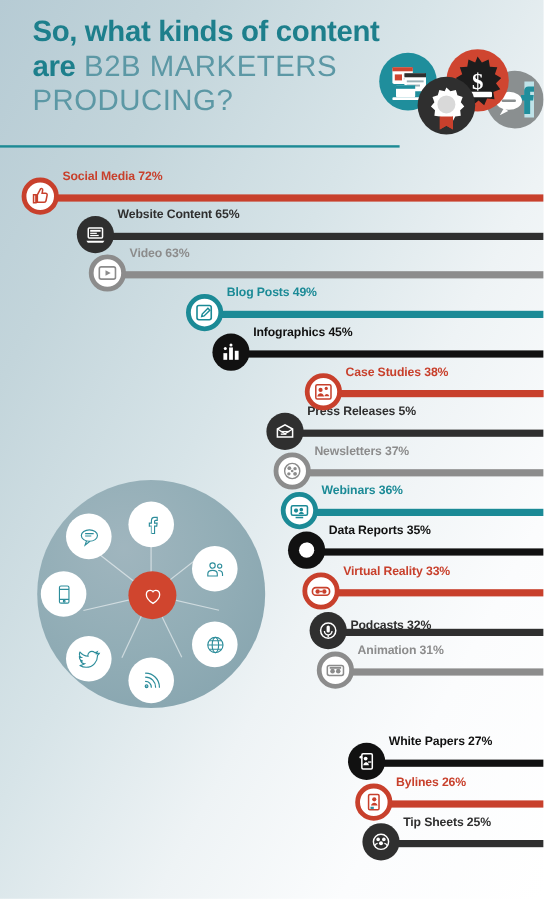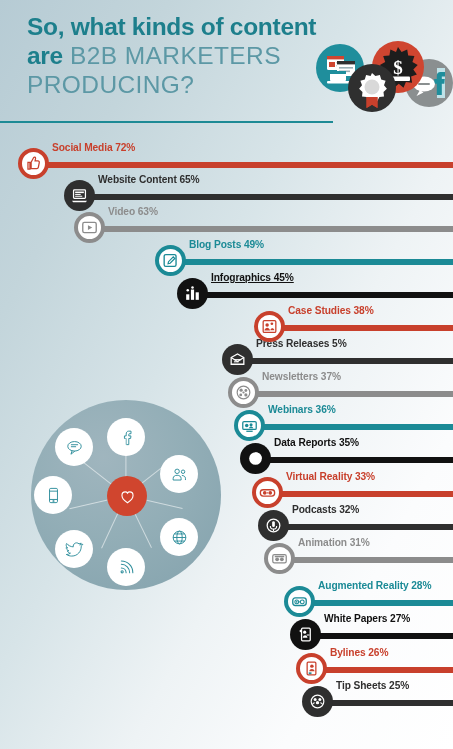--- a/index.html
+++ b/index.html
@@ -222,21 +222,21 @@
         <div class="bar" style="left: 192px; width: 261px; background: rgb(17, 17, 17);"></div>
         <div class="dot" style="left: 177px; background: rgb(17, 17, 17);">
           <svg class="sv" viewBox="0 0 24 24">
             <rect x="4" y="13" width="4" height="7" fill="#ffffff"></rect>
             <rect x="10" y="7" width="4" height="13" fill="#ffffff"></rect>
             <rect x="16" y="10.5" width="4" height="9.5" fill="#ffffff"></rect>
             <circle cx="6" cy="8" r="1.6" fill="#ffffff"></circle>
             <circle cx="12" cy="4.5" r="1.6" fill="#ffffff"></circle>
           </svg>
         </div>
-        <div class="lbl" style="left: 211px; color: rgb(17, 17, 17); text-decoration: underline;">Infographics 45%</div>
+        <div class="lbl" style="left: 211px; color: rgb(17, 17, 17);">Infographics 45%</div>
       </div>
       <div class="row" style="left: 0px; top: 303px; width: 453px; margin-left: 32px;">
         <div class="bar" style="left: 237px; width: 216px; background: rgb(200, 64, 44);"></div>
         <div class="dot ring" style="left: 222px; border-color: rgb(200, 64, 44);">
           <svg class="sv" viewBox="0 0 24 24">
             <rect x="4" y="4.5" width="16" height="15" rx="1.6" fill="none" stroke="#c8402c" stroke-width="1.6"></rect>
             <circle cx="9" cy="10" r="2.2" fill="#c8402c"></circle>
             <circle cx="15" cy="8.5" r="1.7" fill="#c8402c"></circle>
             <path d="M5.5 17c.6-2.3 2.2-3.4 3.6-3.4s3 1.1 3.6 3.4z" fill="#c8402c"></path>
             <path d="M13 16.6c.5-1.6 1.7-2.4 2.6-2.4s2.1.8 2.6 2.4z" fill="#c8402c"></path>
@@ -309,46 +309,33 @@
       <div class="row" style="left: 0px; top: 502px; width: 453px;">
         <div class="bar" style="left: 273px; width: 180px; background: rgb(47, 47, 47);"></div>
         <div class="dot" style="left: 258px; background: rgb(47, 47, 47);">
           <svg class="sv" viewBox="0 0 24 24">
             <circle cx="12" cy="12" r="8" fill="none" stroke="#ffffff" stroke-width="1.6"></circle>
             <rect x="10.3" y="6.5" width="3.4" height="7.5" rx="1.7" fill="#ffffff"></rect>
             <path d="M8 12.5a4 4 0 008 0" fill="none" stroke="#ffffff" stroke-width="1.4"></path>
             <path d="M12 16.5v2.5" stroke="#ffffff" stroke-width="1.4"></path>
           </svg>
         </div>
-        <div class="lbl" style="left: 292px; color: rgb(47, 47, 47);">Podcasts 32%</div>
+        <div class="lbl" style="left: 292px; color: rgb(47, 47, 47); margin-top: 12px;">Podcasts 32%</div>
       </div>
       <div class="row" style="left: 0px; top: 535px; width: 453px;">
         <div class="bar" style="left: 279px; width: 174px; background: rgb(140, 140, 140);"></div>
         <div class="dot ring" style="left: 264px; border-color: rgb(140, 140, 140);">
           <svg class="sv" viewBox="0 0 24 24">
             <rect x="3.5" y="7" width="17" height="10.5" rx="2" fill="none" stroke="#8c8c8c" stroke-width="1.6"></rect>
             <circle cx="9" cy="13" r="2.4" fill="#8c8c8c"></circle>
             <circle cx="15" cy="13" r="2.4" fill="#8c8c8c"></circle>
             <rect x="6" y="8.5" width="12" height="2" fill="#8c8c8c"></rect>
           </svg>
         </div>
         <div class="lbl" style="left: 298px; color: rgb(140, 140, 140);">Animation 31%</div>
-      </div>
-      <div class="row" style="left: 0px; top: 578px; width: 453px;">
-        <div class="bar" style="left: 299px; width: 154px; background: rgb(27, 138, 150);"></div>
-        <div class="dot ring" style="left: 284px; border-color: rgb(27, 138, 150);">
-          <svg class="sv" viewBox="0 0 24 24">
-            <rect x="3.5" y="7.5" width="17" height="9.5" rx="3" fill="none" stroke="#1b8a96" stroke-width="1.7"></rect>
-            <circle cx="8.5" cy="12.5" r="2.4" fill="none" stroke="#1b8a96" stroke-width="1.4"></circle>
-            <circle cx="15.5" cy="12.5" r="2.4" fill="none" stroke="#1b8a96" stroke-width="1.4"></circle>
-            <path d="M11 12.5h2" stroke="#1b8a96" stroke-width="1.3"></path>
-            <circle cx="8.5" cy="12.5" r="1" fill="#1b8a96"></circle>
-          </svg>
-        </div>
-        <div class="lbl" style="left: 318px; color: rgb(27, 138, 150);">Augmented Reality 28%</div>
       </div>
       <div class="row" style="left: 0px; top: 611px; width: 453px;">
         <div class="bar" style="left: 305px; width: 148px; background: rgb(17, 17, 17);"></div>
         <div class="dot" style="left: 290px; background: rgb(17, 17, 17);">
           <svg class="sv" viewBox="0 0 24 24">
             <rect x="7" y="4" width="11" height="16" rx="1.3" fill="none" stroke="#ffffff" stroke-width="1.6"></rect>
             <circle cx="11" cy="9" r="2" fill="#ffffff"></circle>
             <path d="M8.5 16c.5-2 1.6-3 3-3s2.5 1 3 3z" fill="#ffffff"></path>
             <rect x="4.5" y="6" width="3" height="3" rx="1.5" fill="#ffffff"></rect>
             <rect x="13.5" y="12" width="3.5" height="1.3" fill="#ffffff"></rect>

